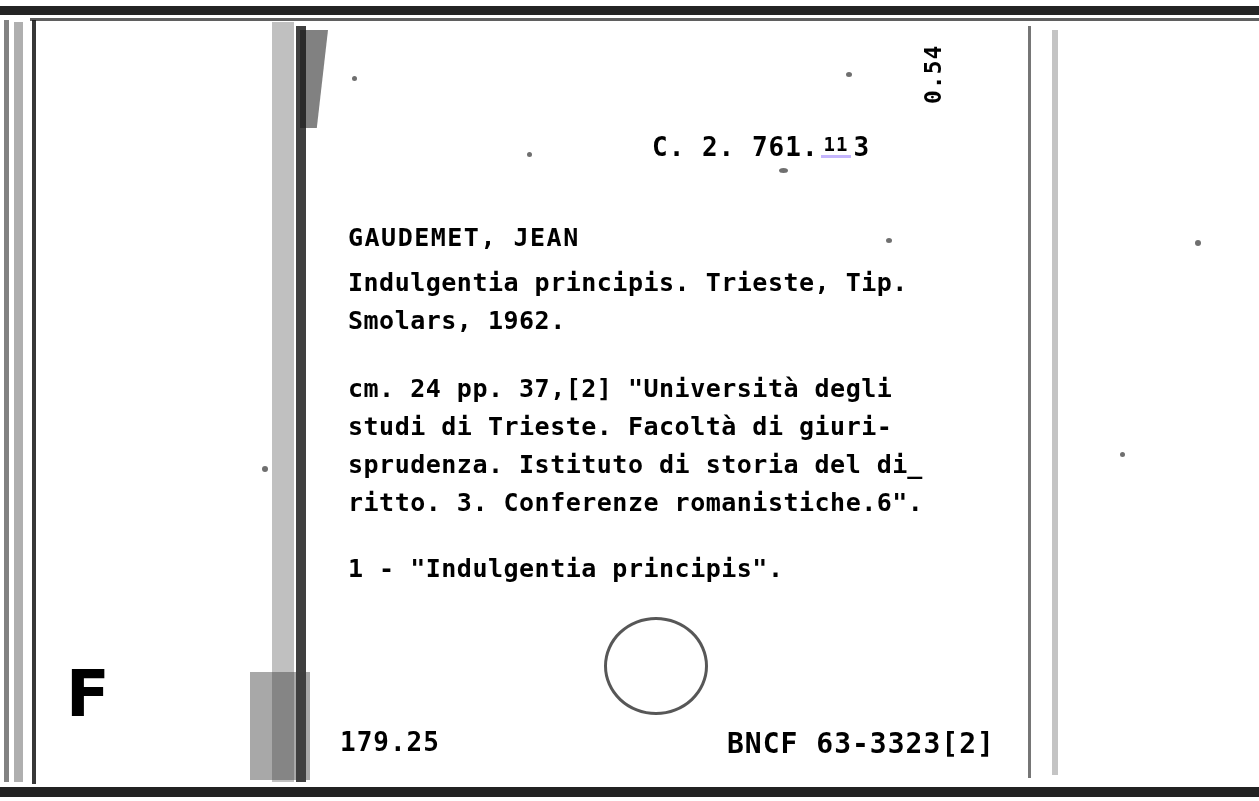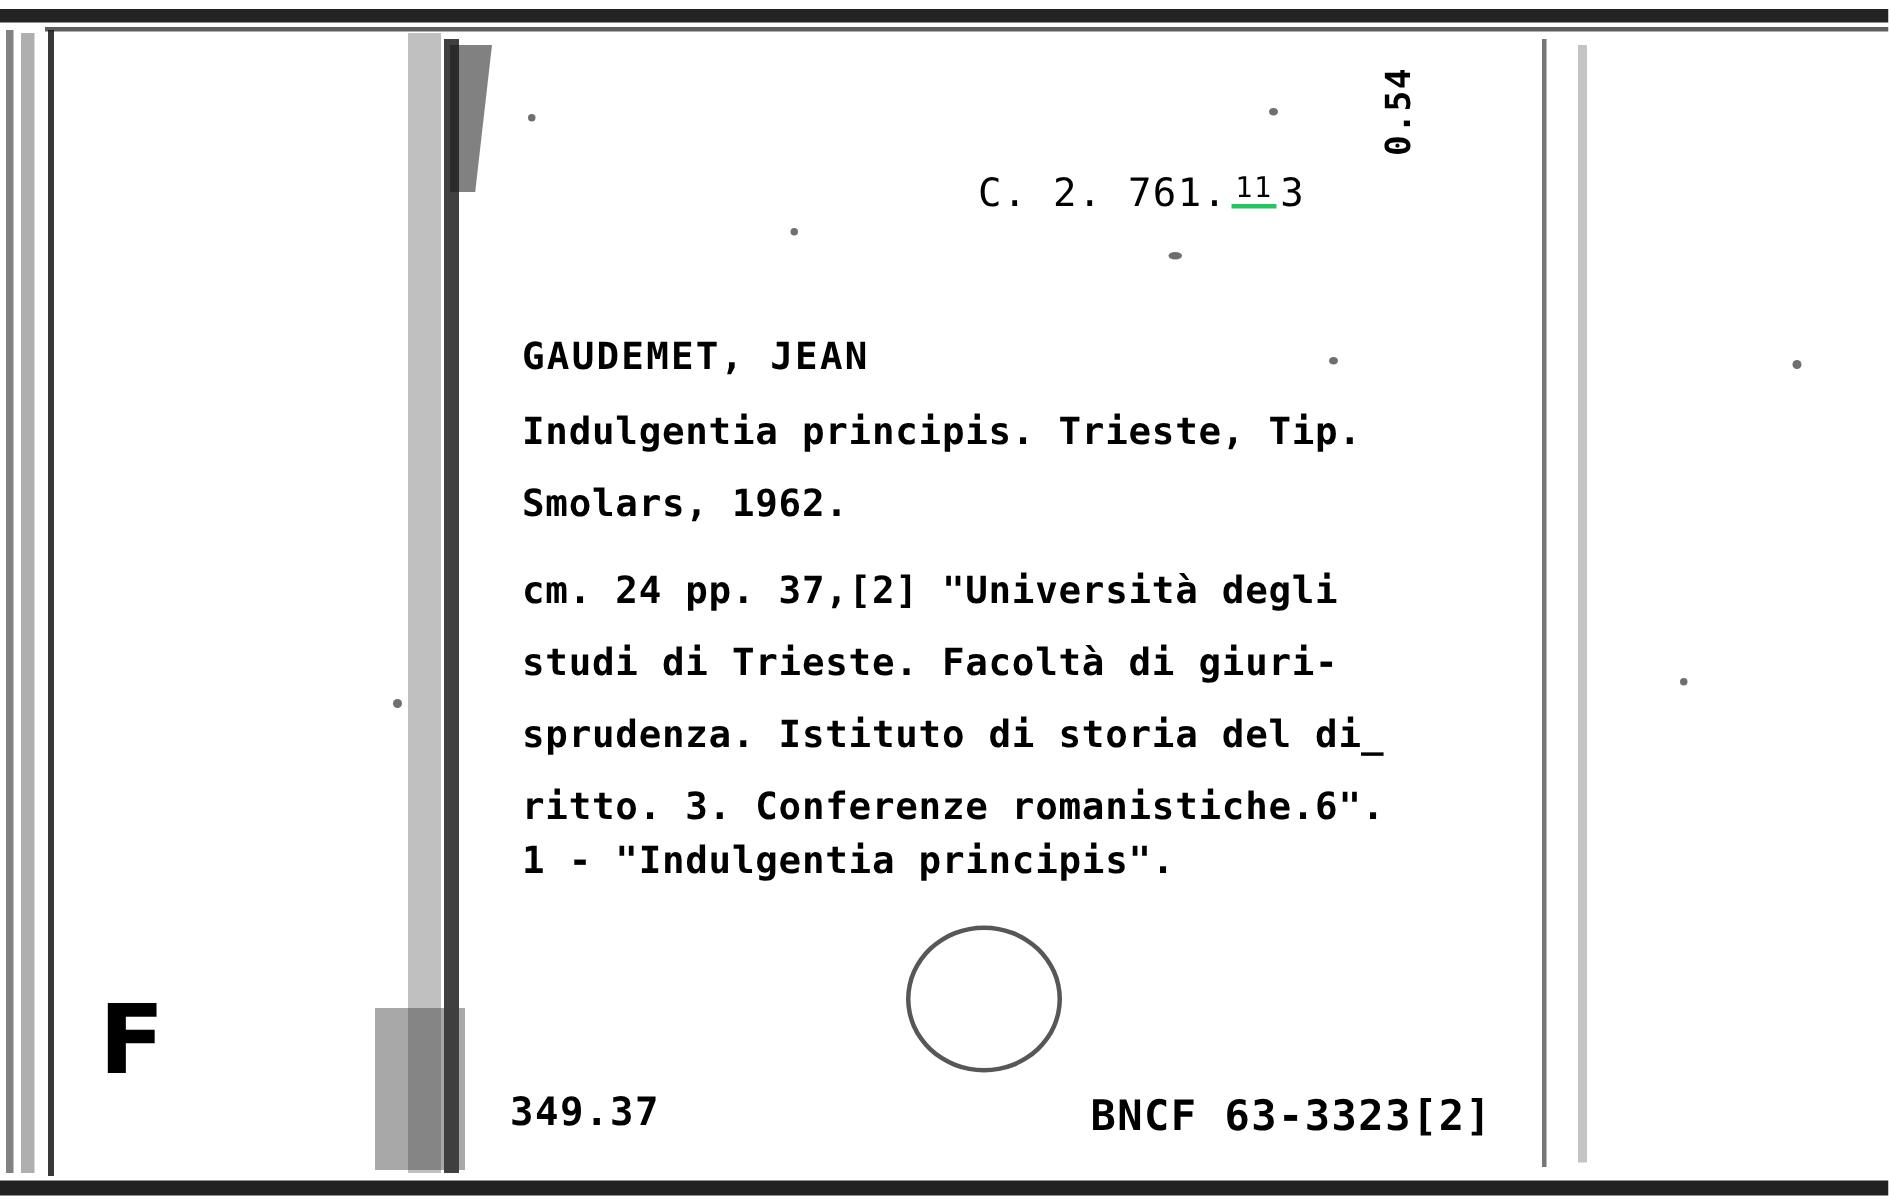--- a/index.html
+++ b/index.html
@@ -111,39 +111,39 @@
   .speck {
     position: absolute;
     background: #222;
     border-radius: 50%;
     opacity: 0.65;
   }
 
   
   .call-number {
     position: absolute;
-    left: 652px; top: 114px;
+    left: 652px; top: 132px;
     font-size: 26px;
     letter-spacing: 1px;
     white-space: nowrap;
-    font-weight: 400;
+    font-weight: 700;
   }
   .call-number .frac {
     display: inline-block;
     vertical-align: middle;
     text-align: center;
     font-size: 19px;
     line-height: 1.0;
     margin: 0 2px;
     position: relative;
     top: -2px;
   }
   .call-number .frac .num {
     display: block;
-    border-bottom: 3px solid #22c55e;
+    border-bottom: 3px solid #c4b5fd;
     padding: 0 3px 1px 3px;
   }
   .side-number {
     position: absolute;
     left: 920px; top: 104px;
     font-size: 23px;
     font-weight: 700;
     transform: rotate(-90deg);
     transform-origin: left top;
     letter-spacing: 1px;
@@ -158,21 +158,21 @@
     white-space: nowrap;
     margin-top: 29px;
   }
 
   .block {
     position: absolute;
     left: 348px;
     font-size: 25px;
     font-weight: 700;
     letter-spacing: 0.5px;
-    line-height: 48px;
+    line-height: 38px;
     white-space: pre;
   }
   #title-block { top: 264px; }
   #desc-block  { top: 370px; }
   #note-block  { top: 550px; }
 
   .dewey {
     position: absolute;
     left: 340px; top: 727px;
     font-size: 26px;
@@ -240,17 +240,17 @@
   <div class="author">GAUDEMET, JEAN</div>
   <div class="block" id="title-block">Indulgentia principis. Trieste, Tip.
 Smolars, 1962.</div>
   <div class="block" id="desc-block">cm. 24 pp. 37,[2] "Università degli
 studi di Trieste. Facoltà di giuri-
 sprudenza. Istituto di storia del di̲
 ritto. 3. Conferenze romanistiche.6".</div>
   <div class="block" id="note-block">1 - "Indulgentia principis".</div>
 
   <div class="stamp-circle"></div>
-  <div class="dewey">349.37</div>
+  <div class="dewey">179.25</div>
   <div class="bncf">BNCF 63-3323[2]</div>
   <div class="corner-letter">F</div>
 
 </div>
 
 </body></html>

